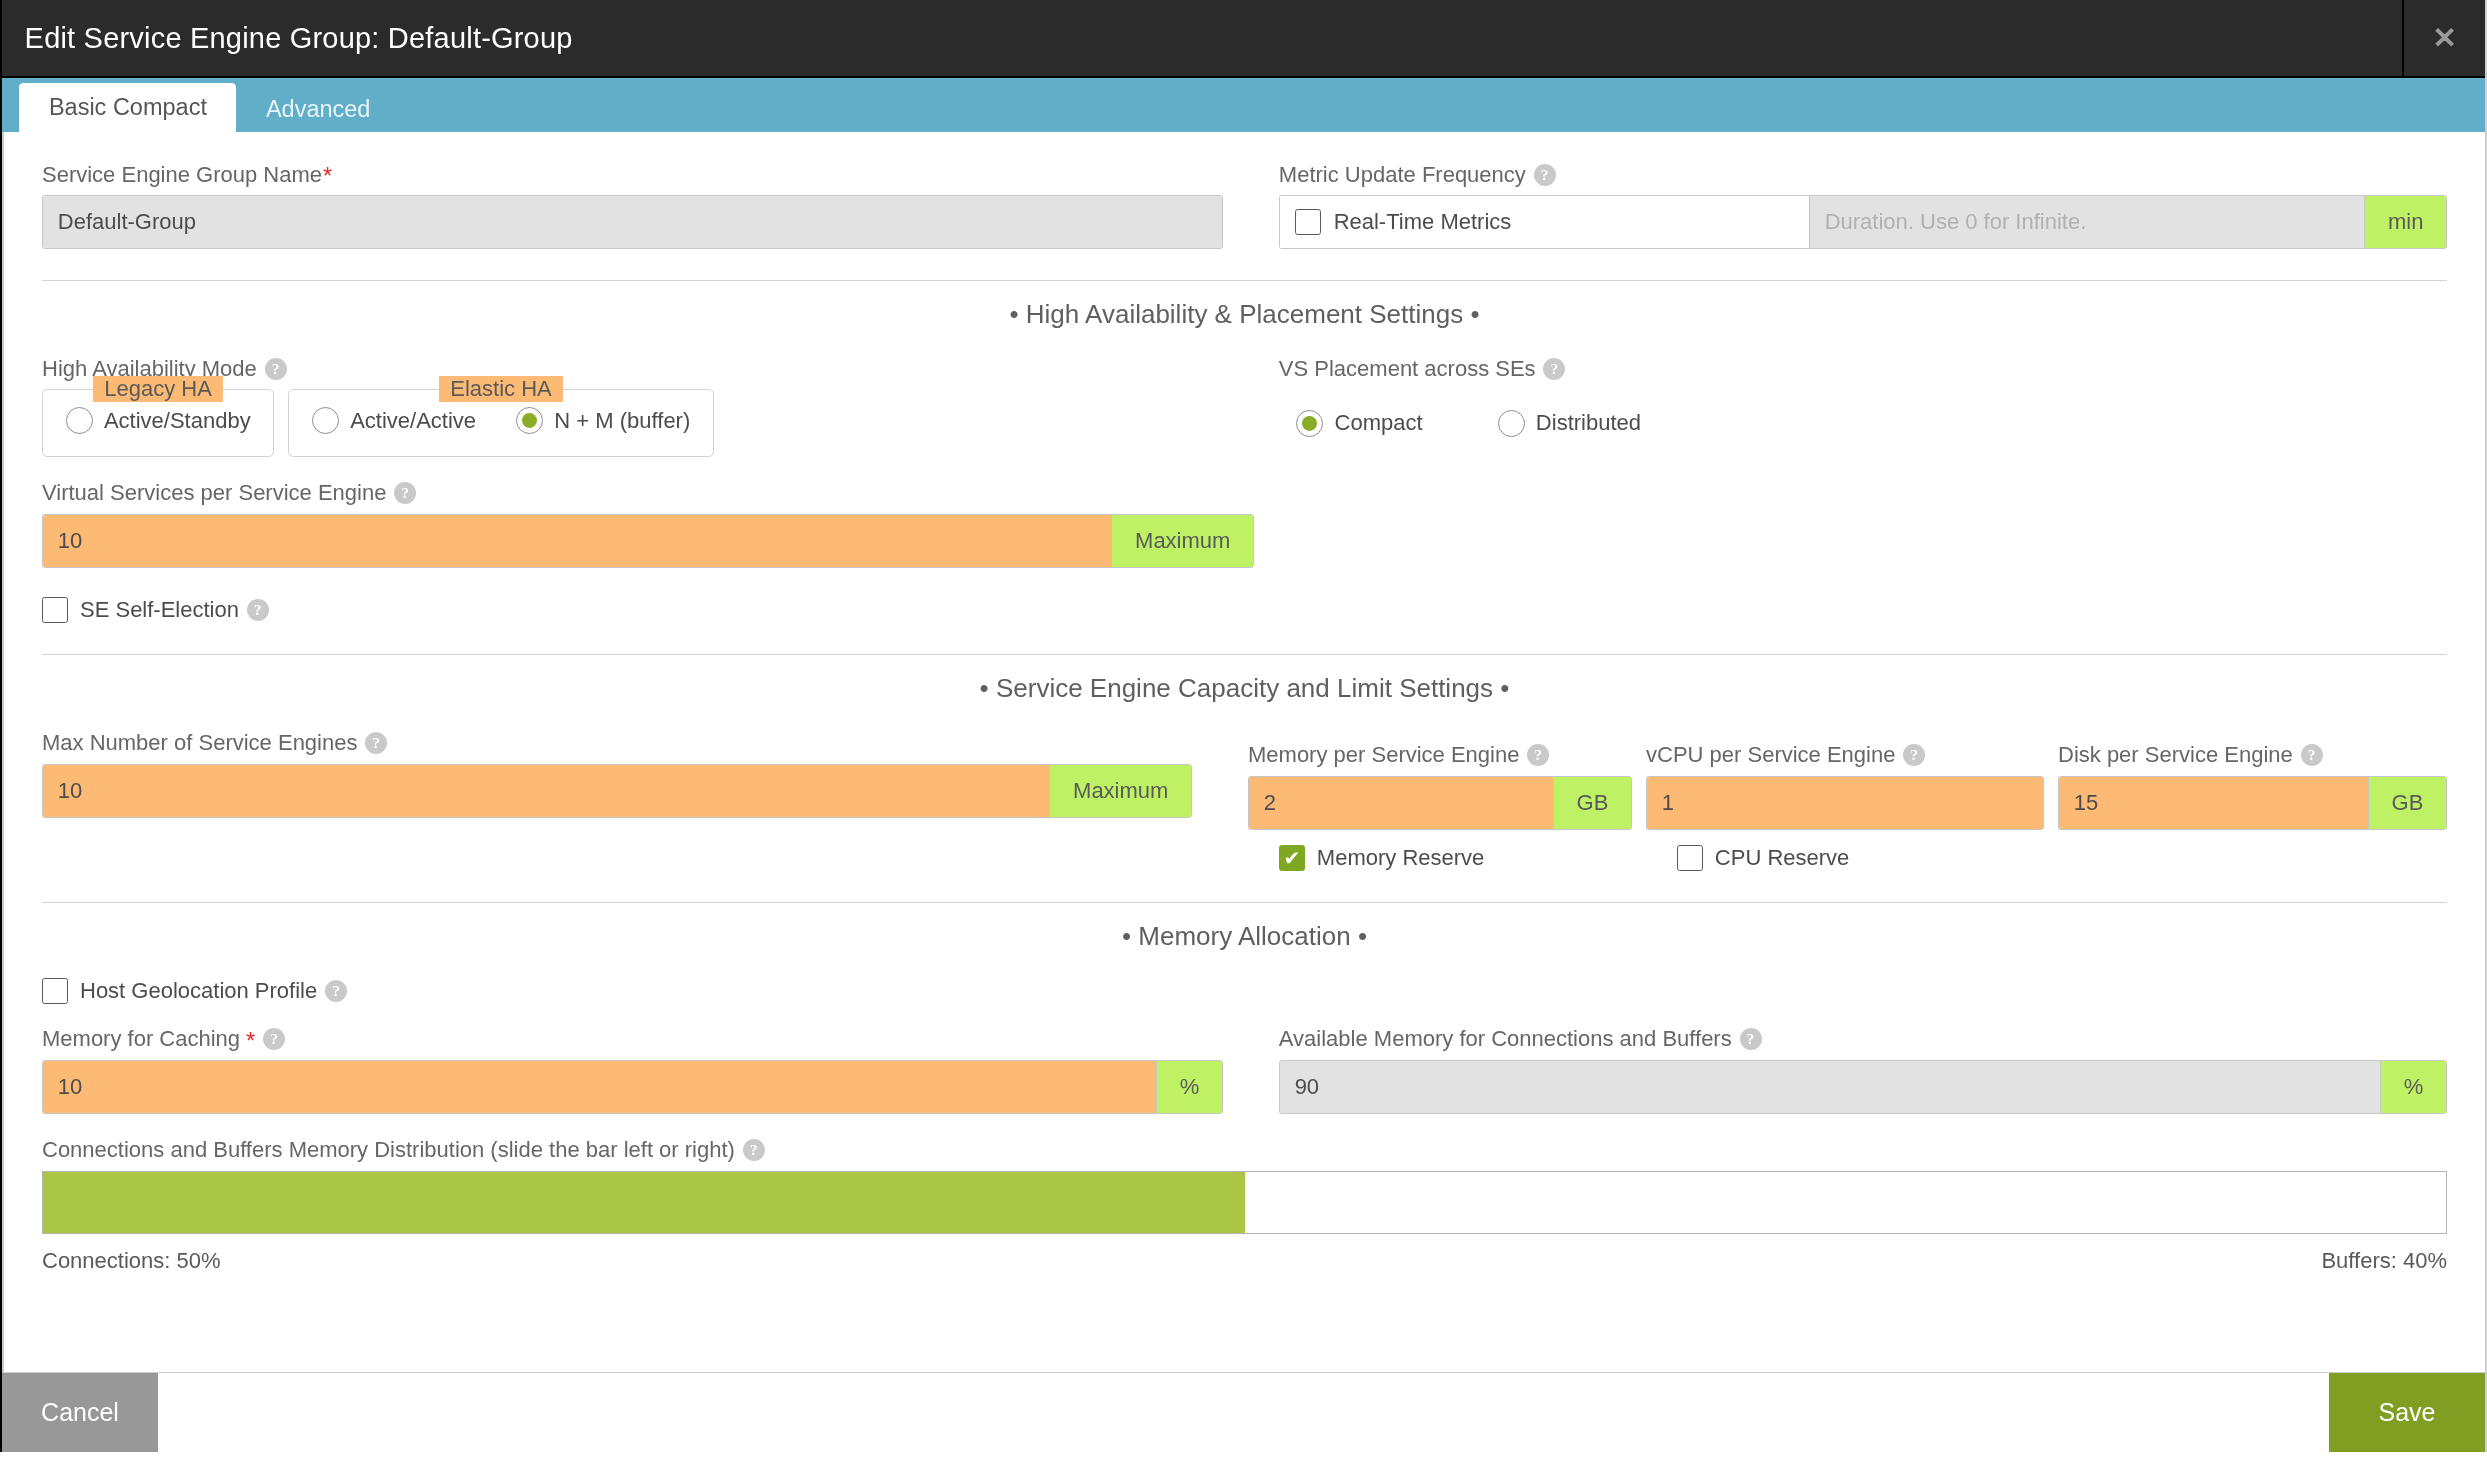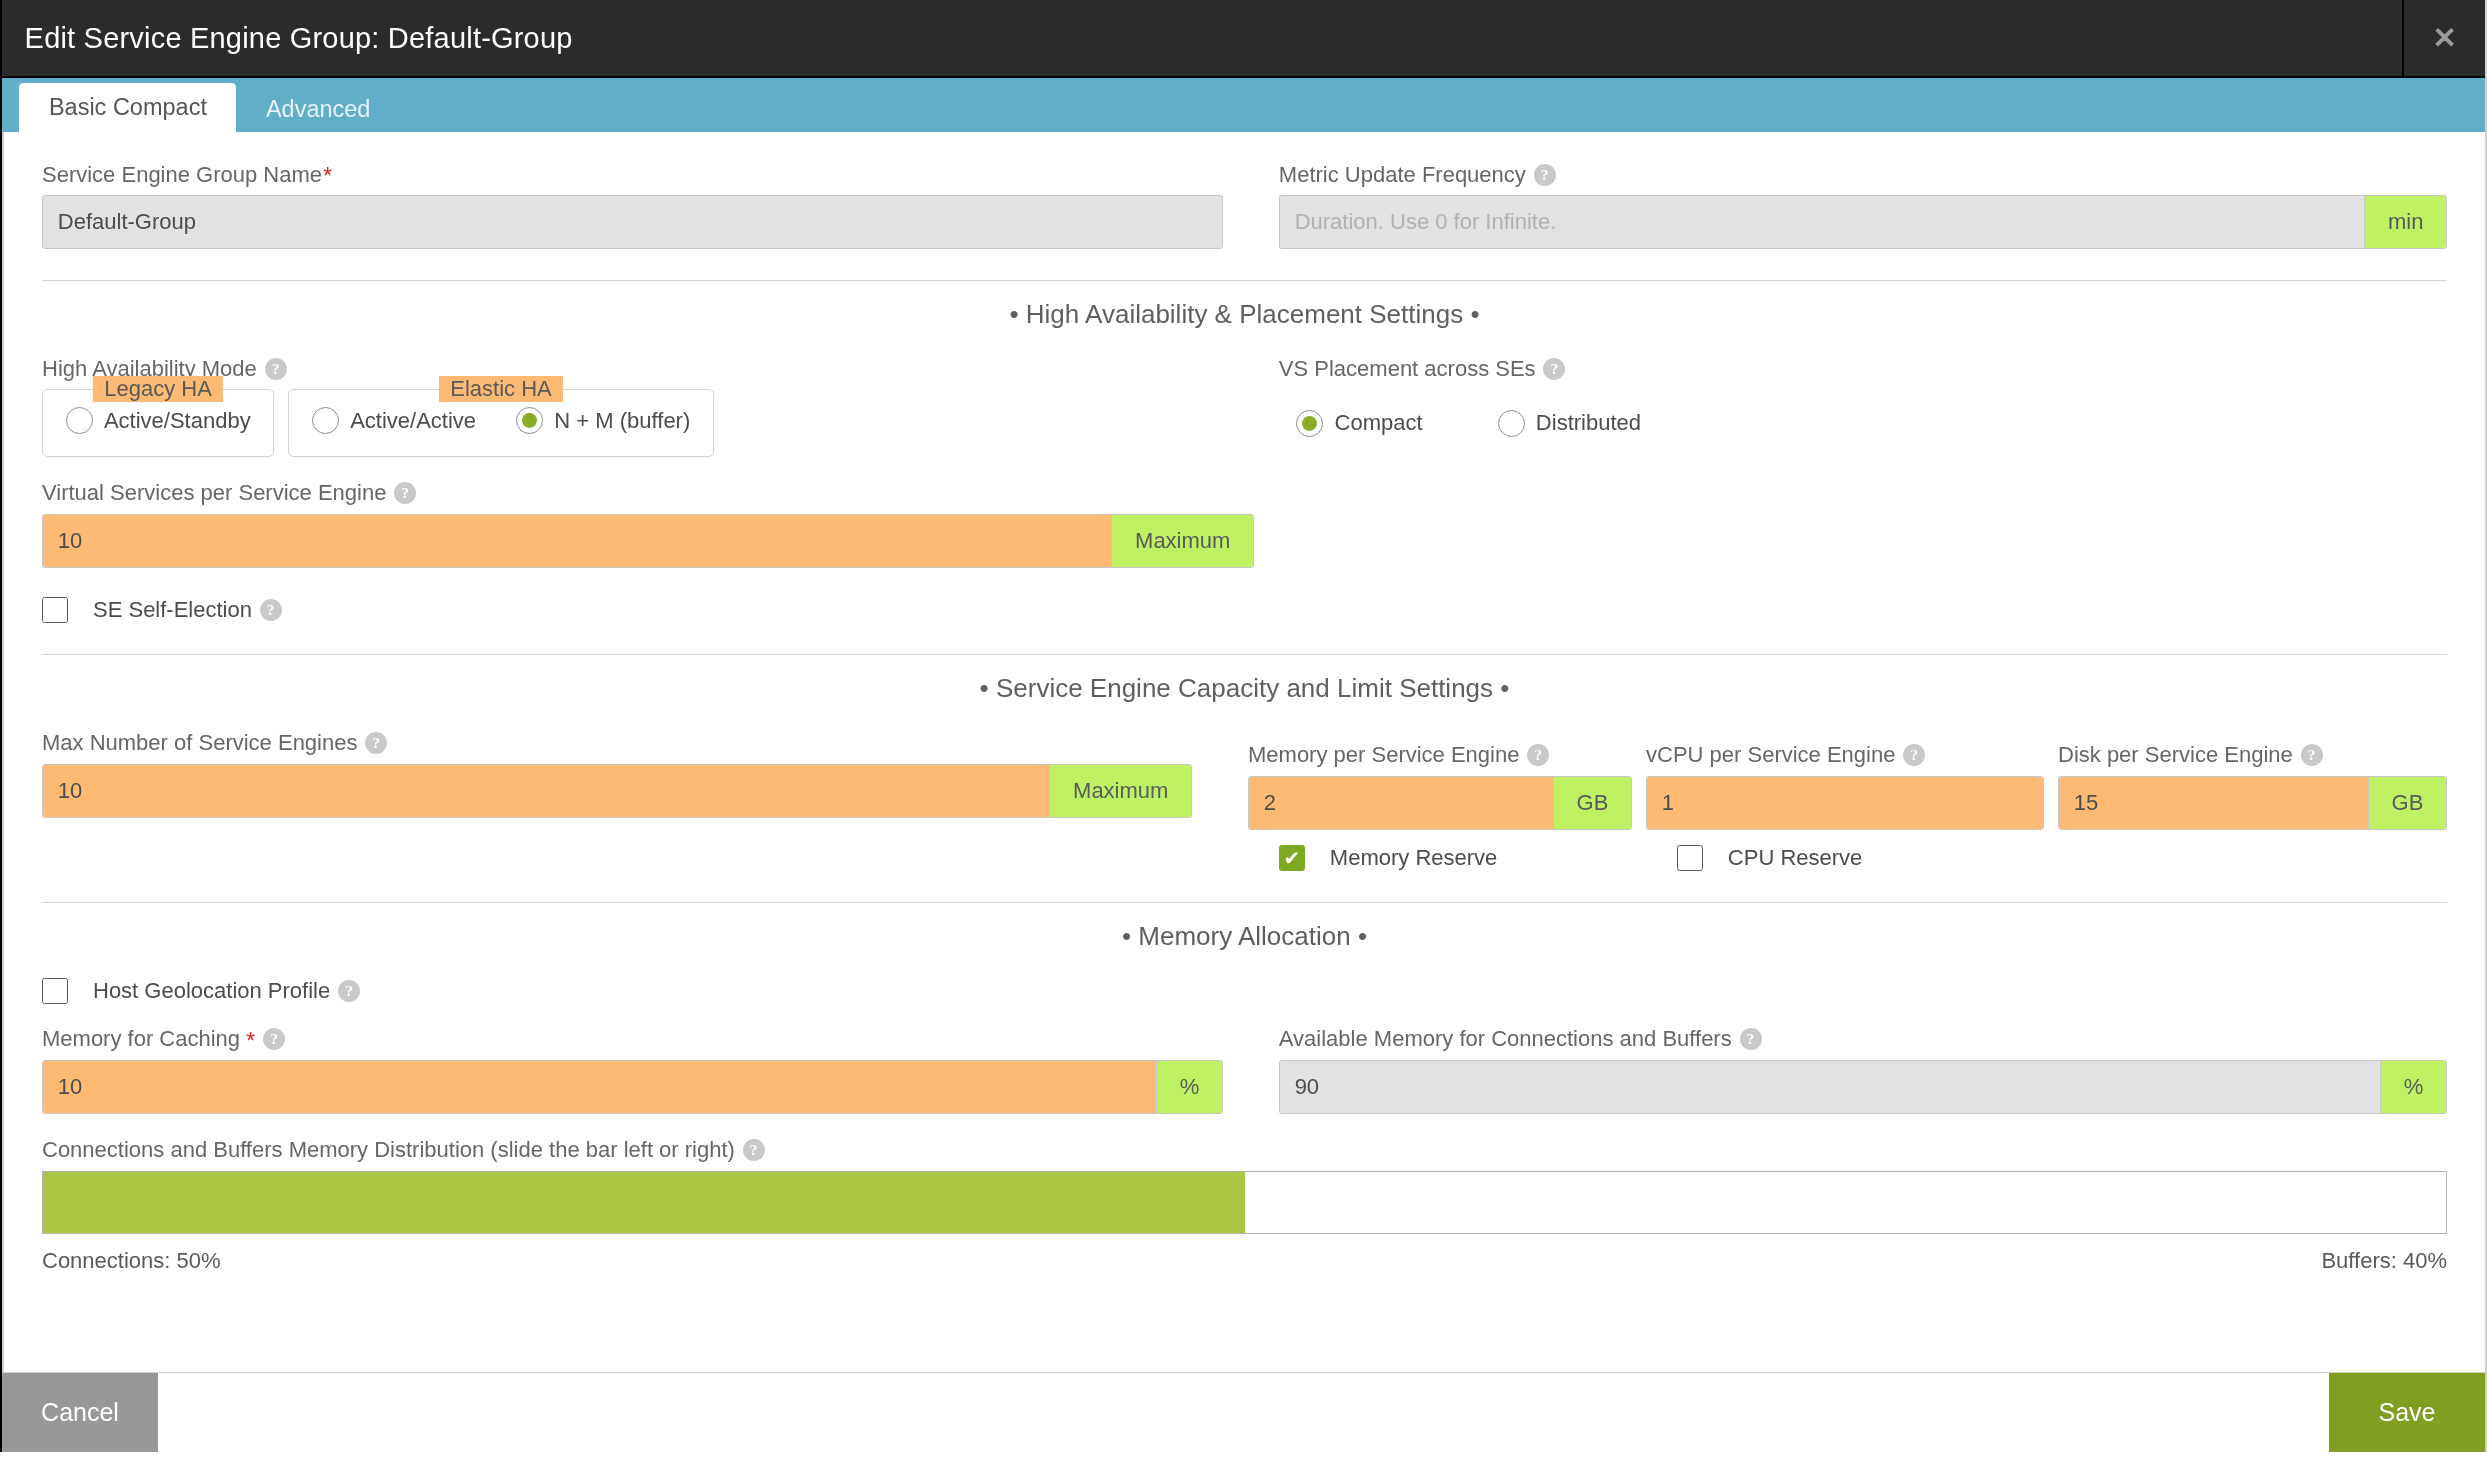--- a/index.html
+++ b/index.html
@@ -161,21 +161,21 @@
     cursor: pointer;
   }
   .cbox.checked {
     background: #7fa822;
     border-color: #7fa822;
   }
   .cbox.checked::after {
     content: "\2714";
     color: #fff; font-size: 20px; line-height: 1;
   }
-  .cb-line { display: flex; align-items: center; gap: 25px; }
+  .cb-line { display: flex; align-items: center; gap: 12px; }
   .cb-line .txt { font-size: 22px; color: #4c4c4c; display:flex; align-items:center; }
 
   
   .radio {
     width: 27px; height: 27px; border-radius: 50%;
     border: 1.7px solid #8d8d8d; background: #fff;
     display: inline-flex; align-items: center; justify-content: center;
     flex: 0 0 auto; cursor: pointer;
   }
   .radio.sel::after {
@@ -288,20 +288,24 @@
             <input class="inp disabled" readonly="" value="Default-Group" style="">
           </div>
         </div>
 
         <div class="col-right">
           <div class="label">
             <span>Metric Update Frequency</span>
             <span class="help">?</span>
           </div>
           <div class="field">
+            <div class="cbcell">
+              <span class="cbox"></span>
+              <span class="cb-label">Real-Time Metrics</span>
+            </div>
             <input class="inp disabled" readonly="" placeholder="Duration. Use 0 for Infinite." style="">
             <div class="suffix">min</div>
           </div>
         </div>
       </div>
 
       <div class="section">
         <span class="sect-title">
           <span class="dot">•</span>
           <span>High Availability &amp; Placement Settings</span>

